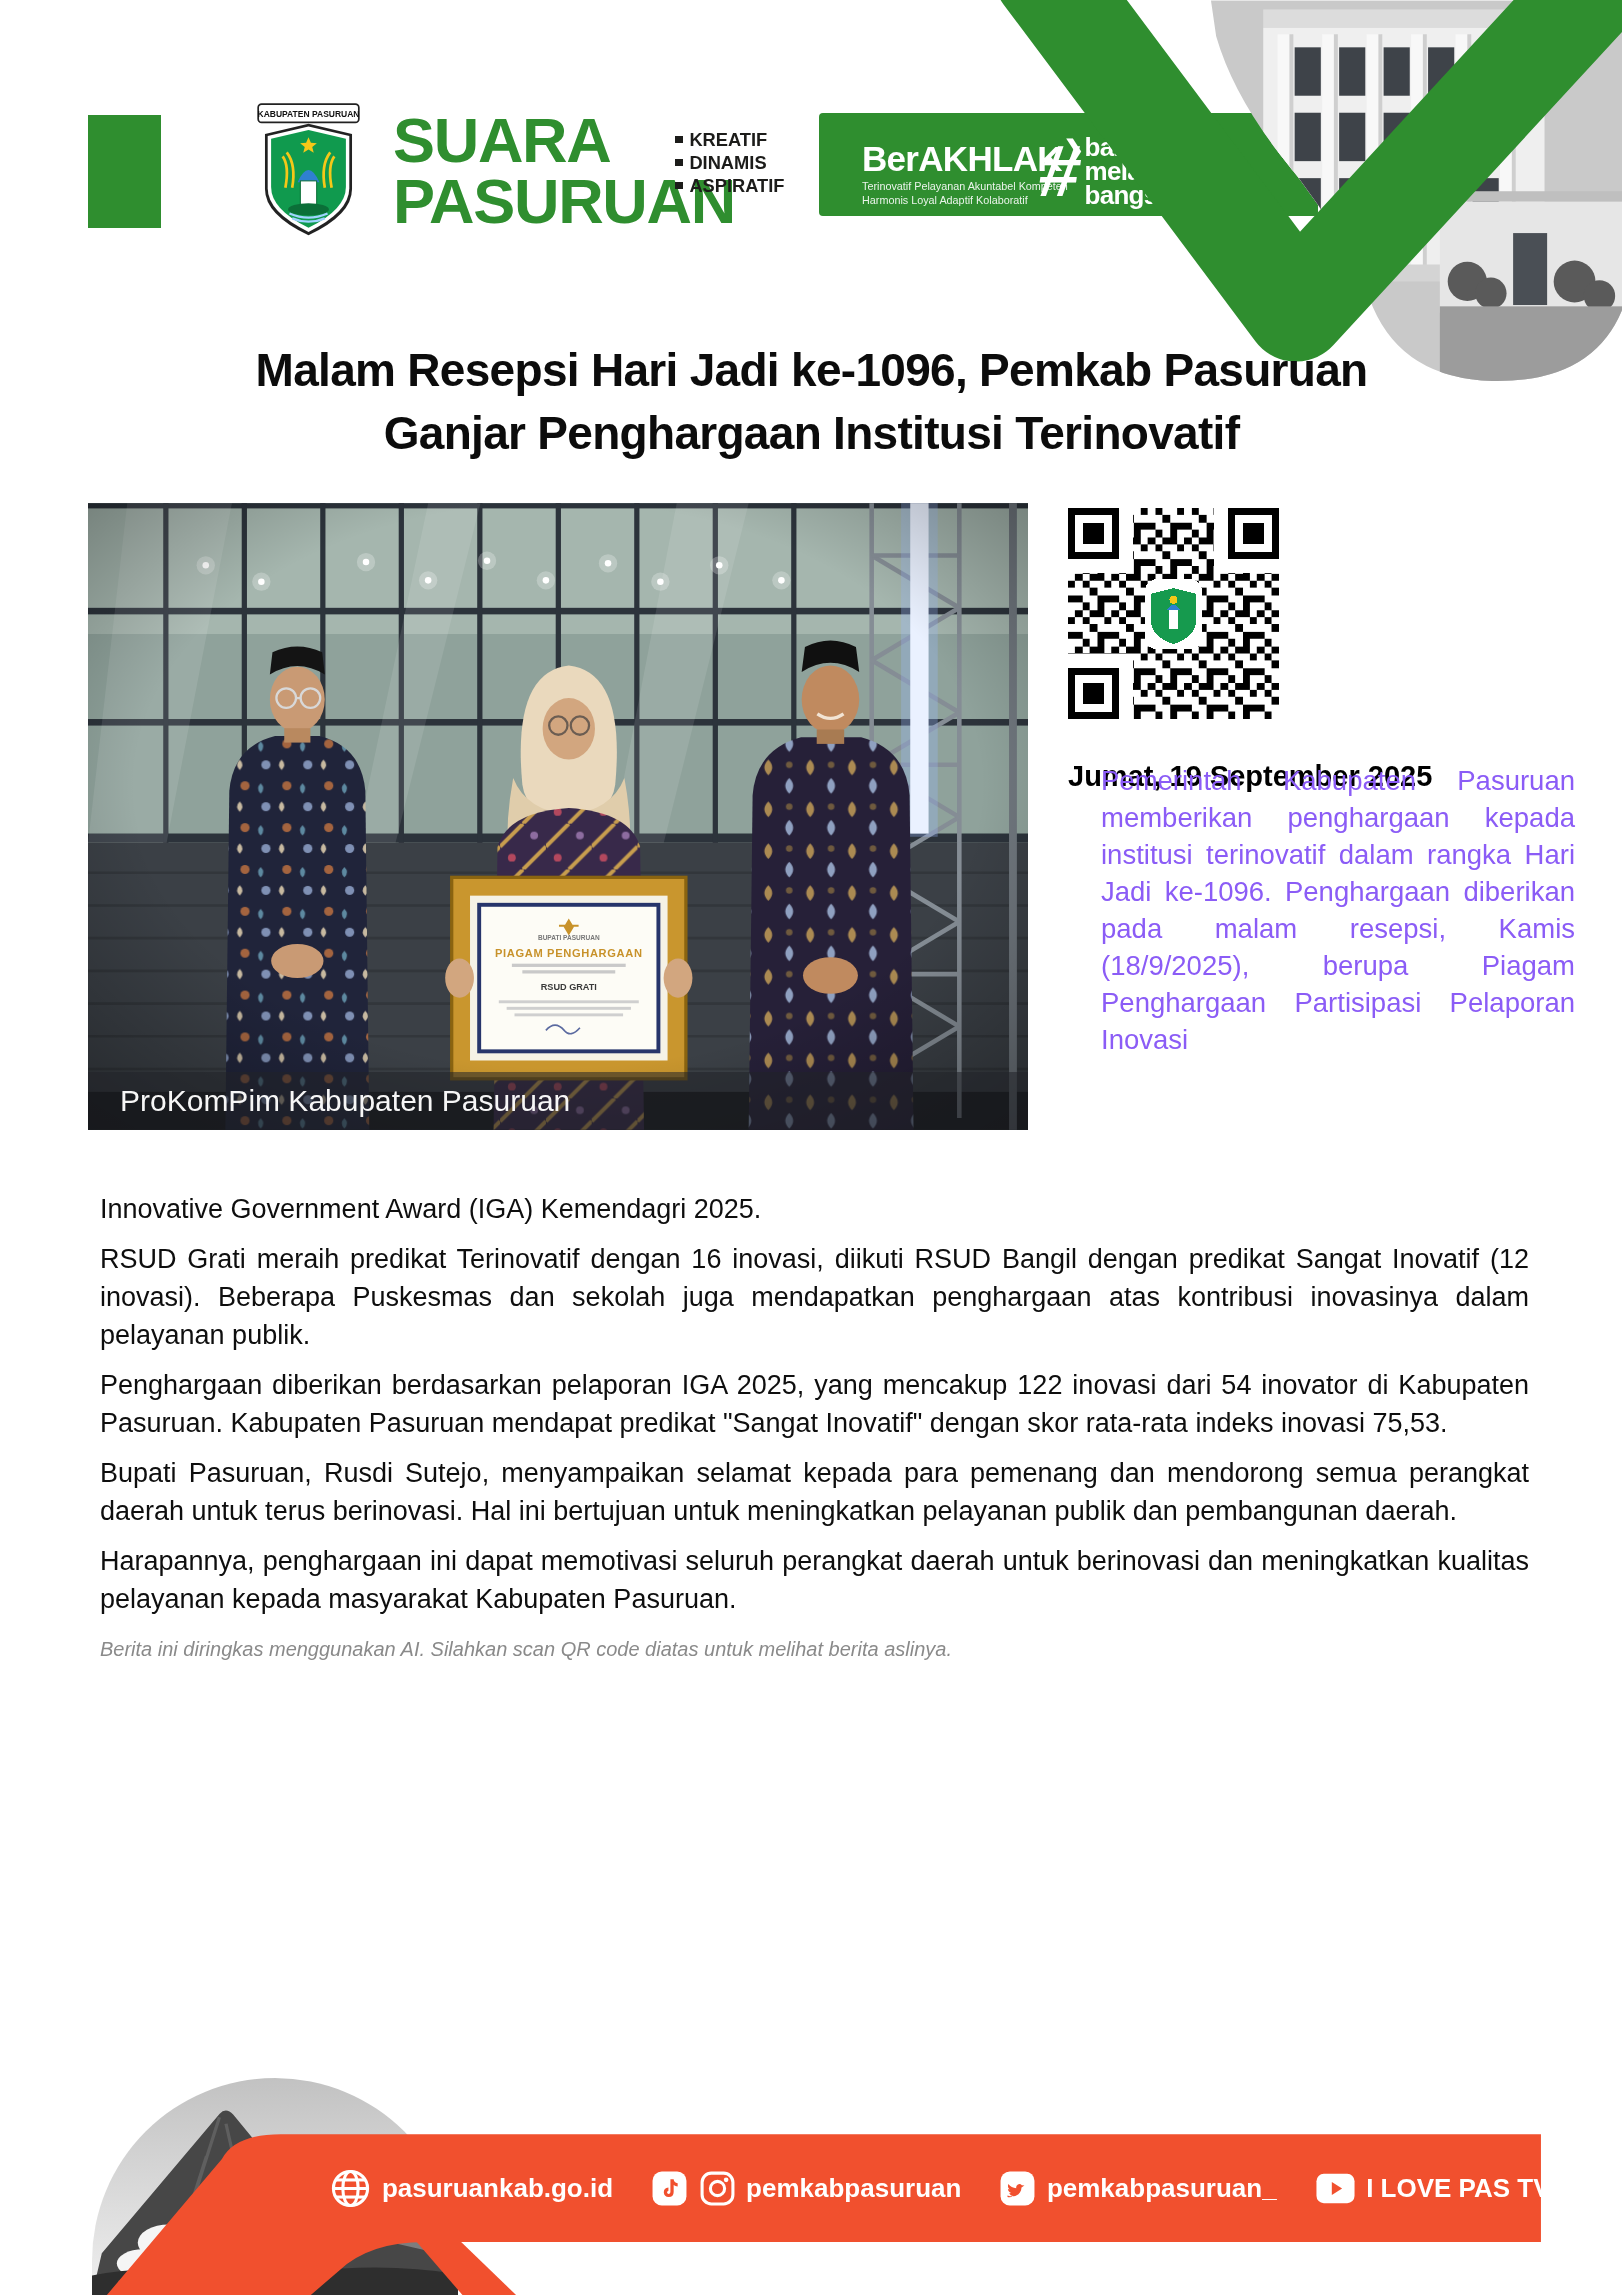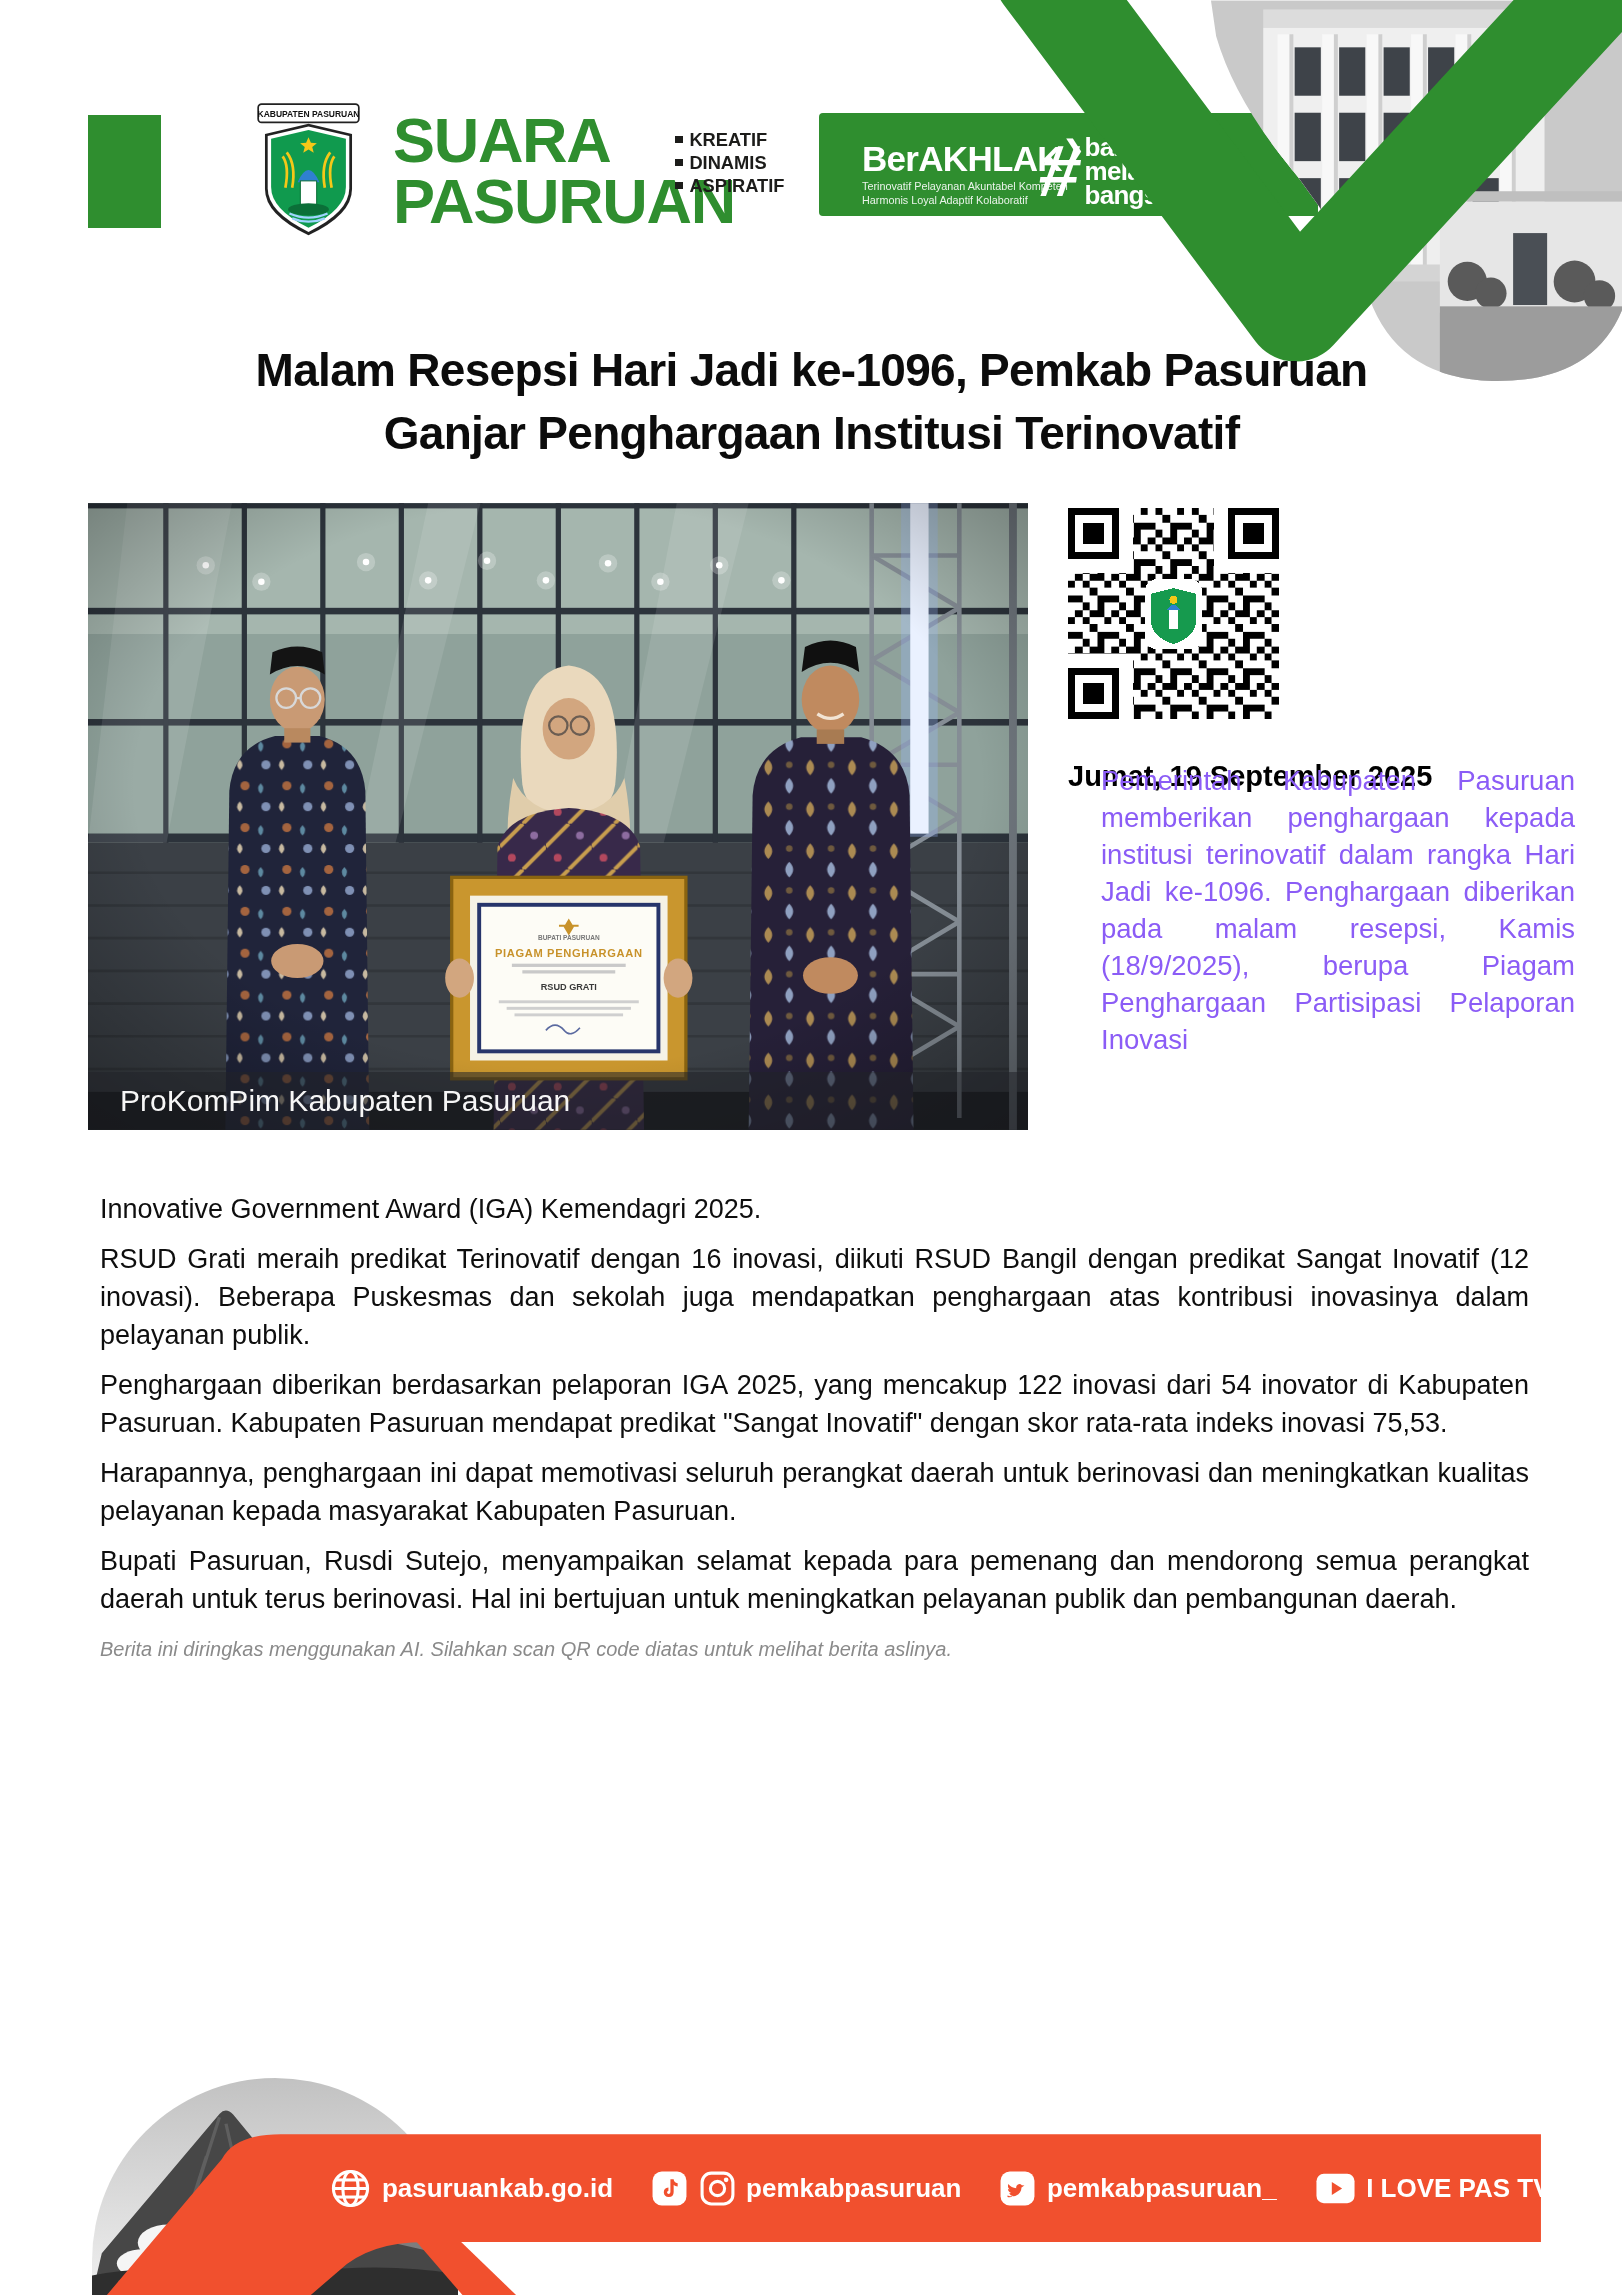--- a/index.html
+++ b/index.html
@@ -375,22 +375,22 @@
     </g>
   </svg>
 
   <div class="date">Jumat, 19 September 2025</div>
   <div class="lead">Pemerintah Kabupaten Pasuruan memberikan penghargaan kepada institusi terinovatif dalam rangka Hari Jadi ke-1096. Penghargaan diberikan pada malam resepsi, Kamis (18/9/2025), berupa Piagam Penghargaan Partisipasi Pelaporan Inovasi</div>
 
   <div class="body-text">
     <p>Innovative Government Award (IGA) Kemendagri 2025.</p>
     <p>RSUD Grati meraih predikat Terinovatif dengan 16 inovasi, diikuti RSUD Bangil dengan predikat Sangat Inovatif (12 inovasi). Beberapa Puskesmas dan sekolah juga mendapatkan penghargaan atas kontribusi inovasinya dalam pelayanan publik.</p>
     <p>Penghargaan diberikan berdasarkan pelaporan IGA 2025, yang mencakup 122 inovasi dari 54 inovator di Kabupaten Pasuruan. Kabupaten Pasuruan mendapat predikat "Sangat Inovatif" dengan skor rata-rata indeks inovasi 75,53.</p>
+    <p>Bupati Pasuruan, Rusdi Sutejo, menyampaikan selamat kepada para pemenang dan mendorong semua perangkat daerah untuk terus berinovasi. Hal ini bertujuan untuk meningkatkan pelayanan publik dan pembangunan daerah.</p>
     <p>Harapannya, penghargaan ini dapat memotivasi seluruh perangkat daerah untuk berinovasi dan meningkatkan kualitas pelayanan kepada masyarakat Kabupaten Pasuruan.</p>
-    <p>Bupati Pasuruan, Rusdi Sutejo, menyampaikan selamat kepada para pemenang dan mendorong semua perangkat daerah untuk terus berinovasi. Hal ini bertujuan untuk meningkatkan pelayanan publik dan pembangunan daerah.</p>
     <p class="ai-note">Berita ini diringkas menggunakan AI. Silahkan scan QR code diatas untuk melihat berita aslinya.</p>
   </div>
 
   <div class="mountain">
     <svg viewBox="0 0 560 332">
       <defs>
         <linearGradient id="sky" x1="0" y1="0" x2="0" y2="1">
           <stop offset="0" stop-color="#c2c2c2"></stop>
           <stop offset="1" stop-color="#efefef"></stop>
         </linearGradient>

